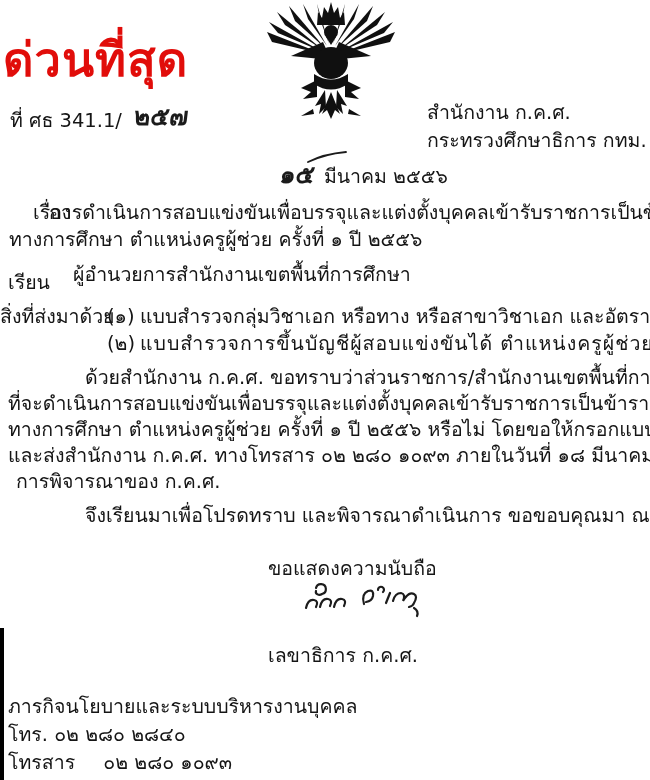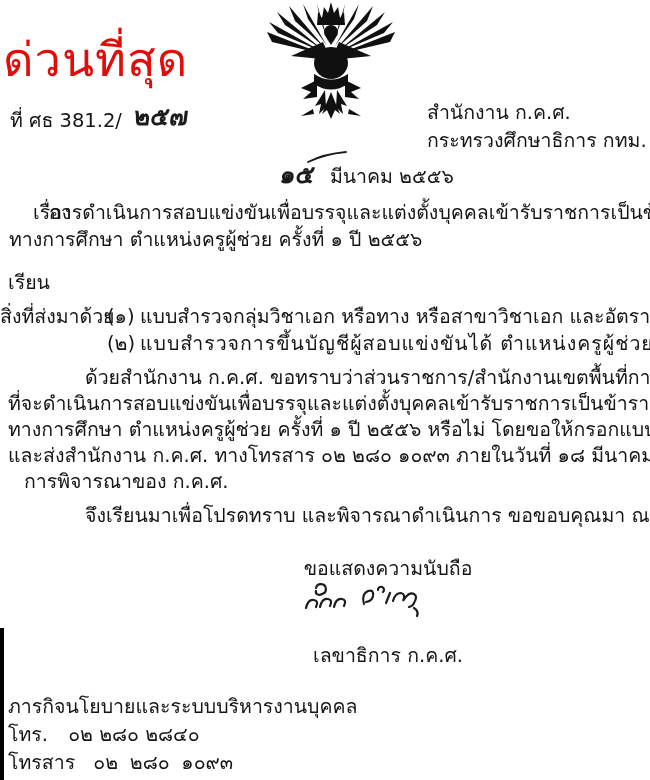--- a/index.html
+++ b/index.html
@@ -3,41 +3,41 @@
 <meta charset="utf-8">
 <style>
   html,body{margin:0;padding:0;background:#ffffff;}
   .page{
     position:relative;width:650px;height:780px;background:#ffffff;
     font-family:"DejaVu Sans","Liberation Sans",sans-serif;
     color:#151515;overflow:hidden;
   }
   .t{position:absolute;white-space:nowrap;font-size:19.5px;line-height:26px;}
   .stamp{
-    position:absolute;left:3px;top:36px;font-size:47px;font-weight:normal;
+    position:absolute;left:3px;top:36px;font-size:47px;font-weight:bold;
     color:#e10d0a;letter-spacing:1px;line-height:1;
   }
   .hand{
     display:inline-block;transform:skewX(-7deg);font-weight:bold;
     font-size:25px;color:#1b1b1b;
   }
-  .sig-center{position:absolute;text-align:center;}
+  .sig-center{position:absolute;}
   .artifact{position:absolute;left:0;top:628px;width:4px;height:152px;background:#000;}
   svg{display:block;}
   .dots{letter-spacing:1px;}
 </style>
 </head>
 <body>
 
 <div class="page">
 
   <div class="stamp">ด่วนที่สุด</div>
 
   <div class="t" style="left:10px;top:104px;">
-    <span>ที่ ศธ 381.2/</span>
+    <span>ที่ ศธ 341.1/</span>
     <span class="hand" style="margin-left:6px;vertical-align:2px;">๒๕๗</span>
   </div>
 
   <span style="position:absolute;left:256px;top:2px;width:150px;height:118px;">
     <svg width="150" height="118" viewBox="0 0 132 118" aria-hidden="true">
       <g fill="#101010">
         <g id="halfL">
 
           <path d="M58,52 L2,30 L7,40 Z"></path>
           <path d="M58,50 L4,20 L13,31 Z"></path>
@@ -67,45 +67,46 @@
         <path d="M66,90 L57,112 L62,108 L66,117 L70,108 L75,112 Z"></path>
       </g>
     </svg>
   </span>
 
   <div class="t" style="left:427px;top:100px;text-align:center;">สำนักงาน ก.ค.ศ.</div>
   <div class="t" style="left:427px;top:128px;">กระทรวงศึกษาธิการ กทม. ๑๐๓๐๐</div>
 
   <div style="position:absolute;left:280px;top:154px;">
     <span class="hand">๑๕</span>
-    <span class="t" style="position:static;margin-left:10px;">มีนาคม ๒๕๕๖</span>
+    <span class="t" style="position:static;margin-left:4px;">มีนาคม ๒๕๕๖</span>
   </div>
   <span style="position:absolute;left:306px;top:150px;">
     <svg width="42" height="14" viewBox="0 0 42 14">
         <path d="M2,12 Q18,4 40,2" stroke="#1b1b1b" stroke-width="1.8" fill="none" stroke-linecap="round"></path>
       </svg>
   </span>
 
   <div class="t" style="left:9px;top:200px;margin-left:24px;">เรื่อง</div>
   <div class="t" style="left:49px;top:200px;">การดำเนินการสอบแข่งขันเพื่อบรรจุและแต่งตั้งบุคคลเข้ารับราชการเป็นข้าราชการครูและบุคลากร</div>
   <div class="t" style="left:9px;top:227px;text-align:right;">ทางการศึกษา ตำแหน่งครูผู้ช่วย ครั้งที่ ๑ ปี ๒๕๕๖</div>
 
   <div class="t" style="left:8px;top:270px;">เรียน</div>
+  <div class="t" style="left:73px;top:262px;">ผู้อำนวยการสำนักงานเขตพื้นที่การศึกษา</div>
 
   <div class="t" style="left:0;top:304px;">สิ่งที่ส่งมาด้วย</div>
   <div class="t" style="left:107px;top:304px;">(๑)</div>
   <div class="t" style="left:140px;top:304px;">แบบสำรวจกลุ่มวิชาเอก หรือทาง หรือสาขาวิชาเอก และอัตราว่างฯ จำนวน ๑ ฉบับ</div>
   <div class="t" style="left:107px;top:331px;">(๒)</div>
   <div class="t dots" style="left:140px;top:331px;">แบบสำรวจการขึ้นบัญชีผู้สอบแข่งขันได้ ตำแหน่งครูผู้ช่วย ปี ........... จำนวน ๑ ฉบับ</div>
 
   <div class="t" style="left:85px;top:365px;">ด้วยสำนักงาน ก.ค.ศ. ขอทราบว่าส่วนราชการ/สำนักงานเขตพื้นที่การศึกษา มีความประสงค์</div>
   <div class="t" style="left:8px;top:391px;">ที่จะดำเนินการสอบแข่งขันเพื่อบรรจุและแต่งตั้งบุคคลเข้ารับราชการเป็นข้าราชการครูและบุคลากร</div>
   <div class="t" style="left:8px;top:417px;">ทางการศึกษา ตำแหน่งครูผู้ช่วย ครั้งที่ ๑ ปี ๒๕๕๖ หรือไม่ โดยขอให้กรอกแบบสำรวจตามสิ่งที่ส่งมาด้วย</div>
   <div class="t" style="left:8px;top:443px;">และส่งสำนักงาน ก.ค.ศ. ทางโทรสาร ๐๒ ๒๘๐ ๑๐๙๓ ภายในวันที่ ๑๘ มีนาคม ๒๕๕๖ เพื่อประกอบ</div>
-  <div class="t" style="left:24px;top:469px;">การพิจารณาของ ก.ค.ศ.</div>
+  <div class="t" style="left:16px;top:469px;">การพิจารณาของ ก.ค.ศ.</div>
 
   <div class="t" style="left:85px;top:503px;">จึงเรียนมาเพื่อโปรดทราบ และพิจารณาดำเนินการ ขอขอบคุณมา ณ โอกาสนี้</div>
 
   <div class="t sig-center" style="left:268px;top:556px;width:240px;">ขอแสดงความนับถือ</div>
 
   <span style="position:absolute;left:298px;top:580px;">
     <svg width="150" height="38" viewBox="0 0 150 38">
       <g stroke="#1c1c1c" stroke-width="2.2" fill="none" stroke-linecap="round">
         <path d="M18,8 a5,5 0 1 1 6,6 c-3,2 -7,0 -6,-3"></path>
         <path d="M8,28 q2,-9 8,-8 q5,1 2,7"></path>
@@ -118,22 +119,22 @@
         <path d="M116,28 q5,3 3,8"></path>
       </g>
     </svg>
   </span>
 
   <div class="t sig-center" style="left:268px;top:643px;width:240px;">เลขาธิการ ก.ค.ศ.</div>
 
   <div class="t" style="left:8px;top:694px;">ภารกิจนโยบายและระบบบริหารงานบุคคล</div>
   <div class="t" style="left:8px;top:722px;">
     <span>โทร.</span>
-    <span style="margin-left:14px;">๐๒ ๒๘๐ ๒๘๔๐</span>
+    <span style="margin-left:0;">๐๒ ๒๘๐ ๒๘๔๐</span>
   </div>
   <div class="t" style="left:8px;top:750px;">
     <span>โทรสาร</span>
-    <span style="margin-left:12px;font-family:Liberation Mono, monospace;">๐๒ ๒๘๐ ๑๐๙๓</span>
+    <span style="margin-left:22px;">๐๒ ๒๘๐ ๑๐๙๓</span>
   </div>
 
   <div class="artifact"></div>
 
 </div>
 
 </body></html>

